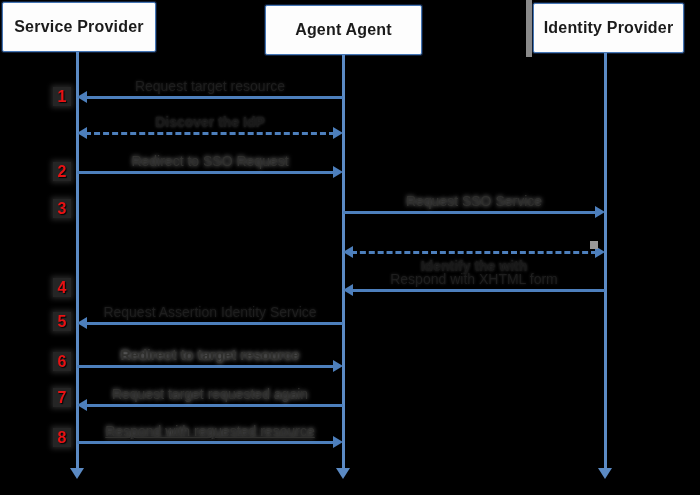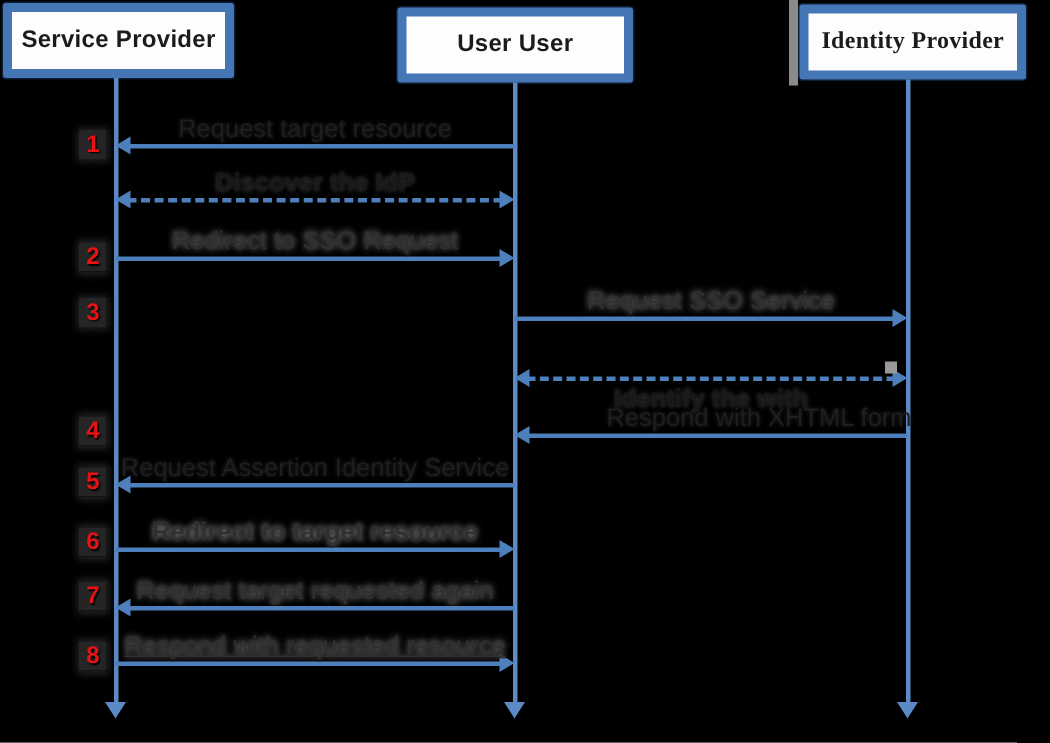--- a/index.html
+++ b/index.html
@@ -1,41 +1,41 @@
 <!DOCTYPE html>
 <html><head>
 <meta charset="utf-8">
 <style>
   html,body{margin:0;padding:0;}
   body{font-family:"Liberation Sans",sans-serif;}
   #stage{position:relative;width:700px;height:495px;overflow:hidden;background:#000;}
 
   .actor-box{
     position:absolute;box-sizing:border-box;
-    border:6px solid #84cc16;border-radius:2px;background:#fdfdfd;
+    border:1px solid #84cc16;border-radius:2px;background:#fdfdfd;
     display:flex;align-items:center;justify-content:center;
     font-weight:bold;font-size:16px;color:#1b1b1b;letter-spacing:.2px;
     box-shadow:0 0 0 1px rgba(30,60,110,.5);
   }
   .lifeline{position:absolute;width:3px;background:#5b8ac4;}
   .lifeline-end{position:absolute;width:0;height:0;
     border-left:7px solid transparent;border-right:7px solid transparent;
     border-top:11px solid #5b8ac4;}
   .sidebar-gray{position:absolute;background:#8a8a8a;}
 
   .msg-line{position:absolute;height:0;}
   .msg-line.solid{border-top:3px solid #4d7fbc;}
   .msg-line.dashed{border-top:3px dashed #4d7fbc;}
   .head{position:absolute;width:0;height:0;
     border-top:6px solid transparent;border-bottom:6px solid transparent;}
   .head.left{border-right:10px solid #4d7fbc;}
   .head.right{border-left:10px solid #4d7fbc;}
 
   .msg-label{position:absolute;transform:translateX(-50%);
-    font-size:17px;white-space:nowrap;line-height:12px;}
+    font-size:14px;white-space:nowrap;line-height:12px;}
   .tone-faint{color:#1e1e1e;text-shadow:0 0 3px rgba(110,110,110,.35);}
   .tone-gray{color:#30302e;text-shadow:0 0 4px rgba(175,175,175,.85),0 1px 1px rgba(0,0,0,.9);}
   .tone-bold-faint{font-weight:bold;color:#191919;text-shadow:0 0 3px rgba(108,108,108,.55);}
 
   .step-num{position:absolute;font-weight:bold;font-size:16px;line-height:19px;
     width:18px;text-align:center;color:#e81113;
     background:rgba(105,105,105,.35);
     box-shadow:0 0 5px 2px rgba(105,105,105,.35);
     text-shadow:1px 1px 1px rgba(0,0,0,.9);}
   .note-marker{position:absolute;width:8px;height:8px;background:#999;}
@@ -44,23 +44,23 @@
 <body>
 
 <div id="stage" style="background: rgb(0, 0, 0);">
 
   <div class="sidebar-gray" style="left: 526px; top: 0px; width: 6px; height: 57px; background: rgb(138, 138, 138);"></div>
 
   <div class="actor-box" style="left: 2px; top: 2px; width: 154px; height: 50px; border-color: rgb(69, 118, 181); background: rgb(253, 253, 253); color: rgb(27, 27, 27);">
     <span>Service Provider</span>
   </div>
   <div class="actor-box" style="left: 265px; top: 5px; width: 157px; height: 50px; border-color: rgb(69, 118, 181); background: rgb(253, 253, 253); color: rgb(27, 27, 27);">
-    <span>User User</span>
+    <span>Agent Agent</span>
   </div>
-  <div class="actor-box" style="left: 533px; top: 3px; width: 151px; height: 50px; border-color: rgb(69, 118, 181); background: rgb(253, 253, 253); color: rgb(27, 27, 27); font-family: Liberation Serif, serif;">
+  <div class="actor-box" style="left: 533px; top: 3px; width: 151px; height: 50px; border-color: rgb(69, 118, 181); background: rgb(253, 253, 253); color: rgb(27, 27, 27);">
     <span>Identity Provider</span>
   </div>
 
   <div class="lifeline" style="left: 76px; top: 52px; height: 416px; background: rgb(91, 138, 196);"></div>
   <div class="lifeline" style="left: 342px; top: 55px; height: 413px; background: rgb(91, 138, 196);"></div>
   <div class="lifeline" style="left: 604px; top: 53px; height: 415px; background: rgb(91, 138, 196);"></div>
 
   <div class="lifeline-end" style="left: 70px; top: 468px; border-top-color: rgb(91, 138, 196);"></div>
   <div class="lifeline-end" style="left: 336px; top: 468px; border-top-color: rgb(91, 138, 196);"></div>
   <div class="lifeline-end" style="left: 598px; top: 468px; border-top-color: rgb(91, 138, 196);"></div>
@@ -82,21 +82,21 @@
       <div class="head right" style="left: 595px; top: 206px; border-left-color: rgb(77, 127, 188);"></div>
       <div class="msg-label tone-gray" style="left: 474px; top: 195px;">Request SSO Service</div>
       <div class="step-num" style="left: 53px; top: 199px; color: rgb(232, 17, 19);">3</div>
       <div class="msg-line dashed" style="left: 351px; top: 251px; width: 246px; border-top-color: rgb(77, 127, 188);"></div>
       <div class="head left" style="left: 343px; top: 246px; border-right-color: rgb(77, 127, 188);"></div>
       <div class="head right" style="left: 595px; top: 246px; border-left-color: rgb(77, 127, 188);"></div>
       <div class="msg-label tone-bold-faint" style="left: 474px; top: 260px;">Identify the with</div>
       <div class="note-marker" style="left: 590px; top: 241px; background: rgb(153, 153, 153);"></div>
       <div class="msg-line solid" style="left: 351px; top: 289px; width: 254px; border-top-color: rgb(77, 127, 188);"></div>
       <div class="head left" style="left: 343px; top: 284px; border-right-color: rgb(77, 127, 188);"></div>
-      <div class="msg-label tone-faint" style="left: 474px; top: 273px; margin-left: 32px;">Respond with XHTML form</div>
+      <div class="msg-label tone-faint" style="left: 474px; top: 273px;">Respond with XHTML form</div>
       <div class="step-num" style="left: 53px; top: 278px; color: rgb(232, 17, 19);">4</div>
       <div class="msg-line solid" style="left: 85px; top: 322px; width: 258px; border-top-color: rgb(77, 127, 188);"></div>
       <div class="head left" style="left: 77px; top: 317px; border-right-color: rgb(77, 127, 188);"></div>
       <div class="msg-label tone-faint" style="left: 210px; top: 306px;">Request Assertion Identity Service</div>
       <div class="step-num" style="left: 53px; top: 312px; color: rgb(232, 17, 19);">5</div>
       <div class="msg-line solid" style="left: 77px; top: 365px; width: 258px; border-top-color: rgb(77, 127, 188);"></div>
       <div class="head right" style="left: 333px; top: 360px; border-left-color: rgb(77, 127, 188);"></div>
       <div class="msg-label tone-gray" style="left: 210px; top: 349px; font-weight: bold;">Redirect to target resource</div>
       <div class="step-num" style="left: 53px; top: 352px; color: rgb(232, 17, 19);">6</div>
       <div class="msg-line solid" style="left: 85px; top: 404px; width: 258px; border-top-color: rgb(77, 127, 188);"></div>

